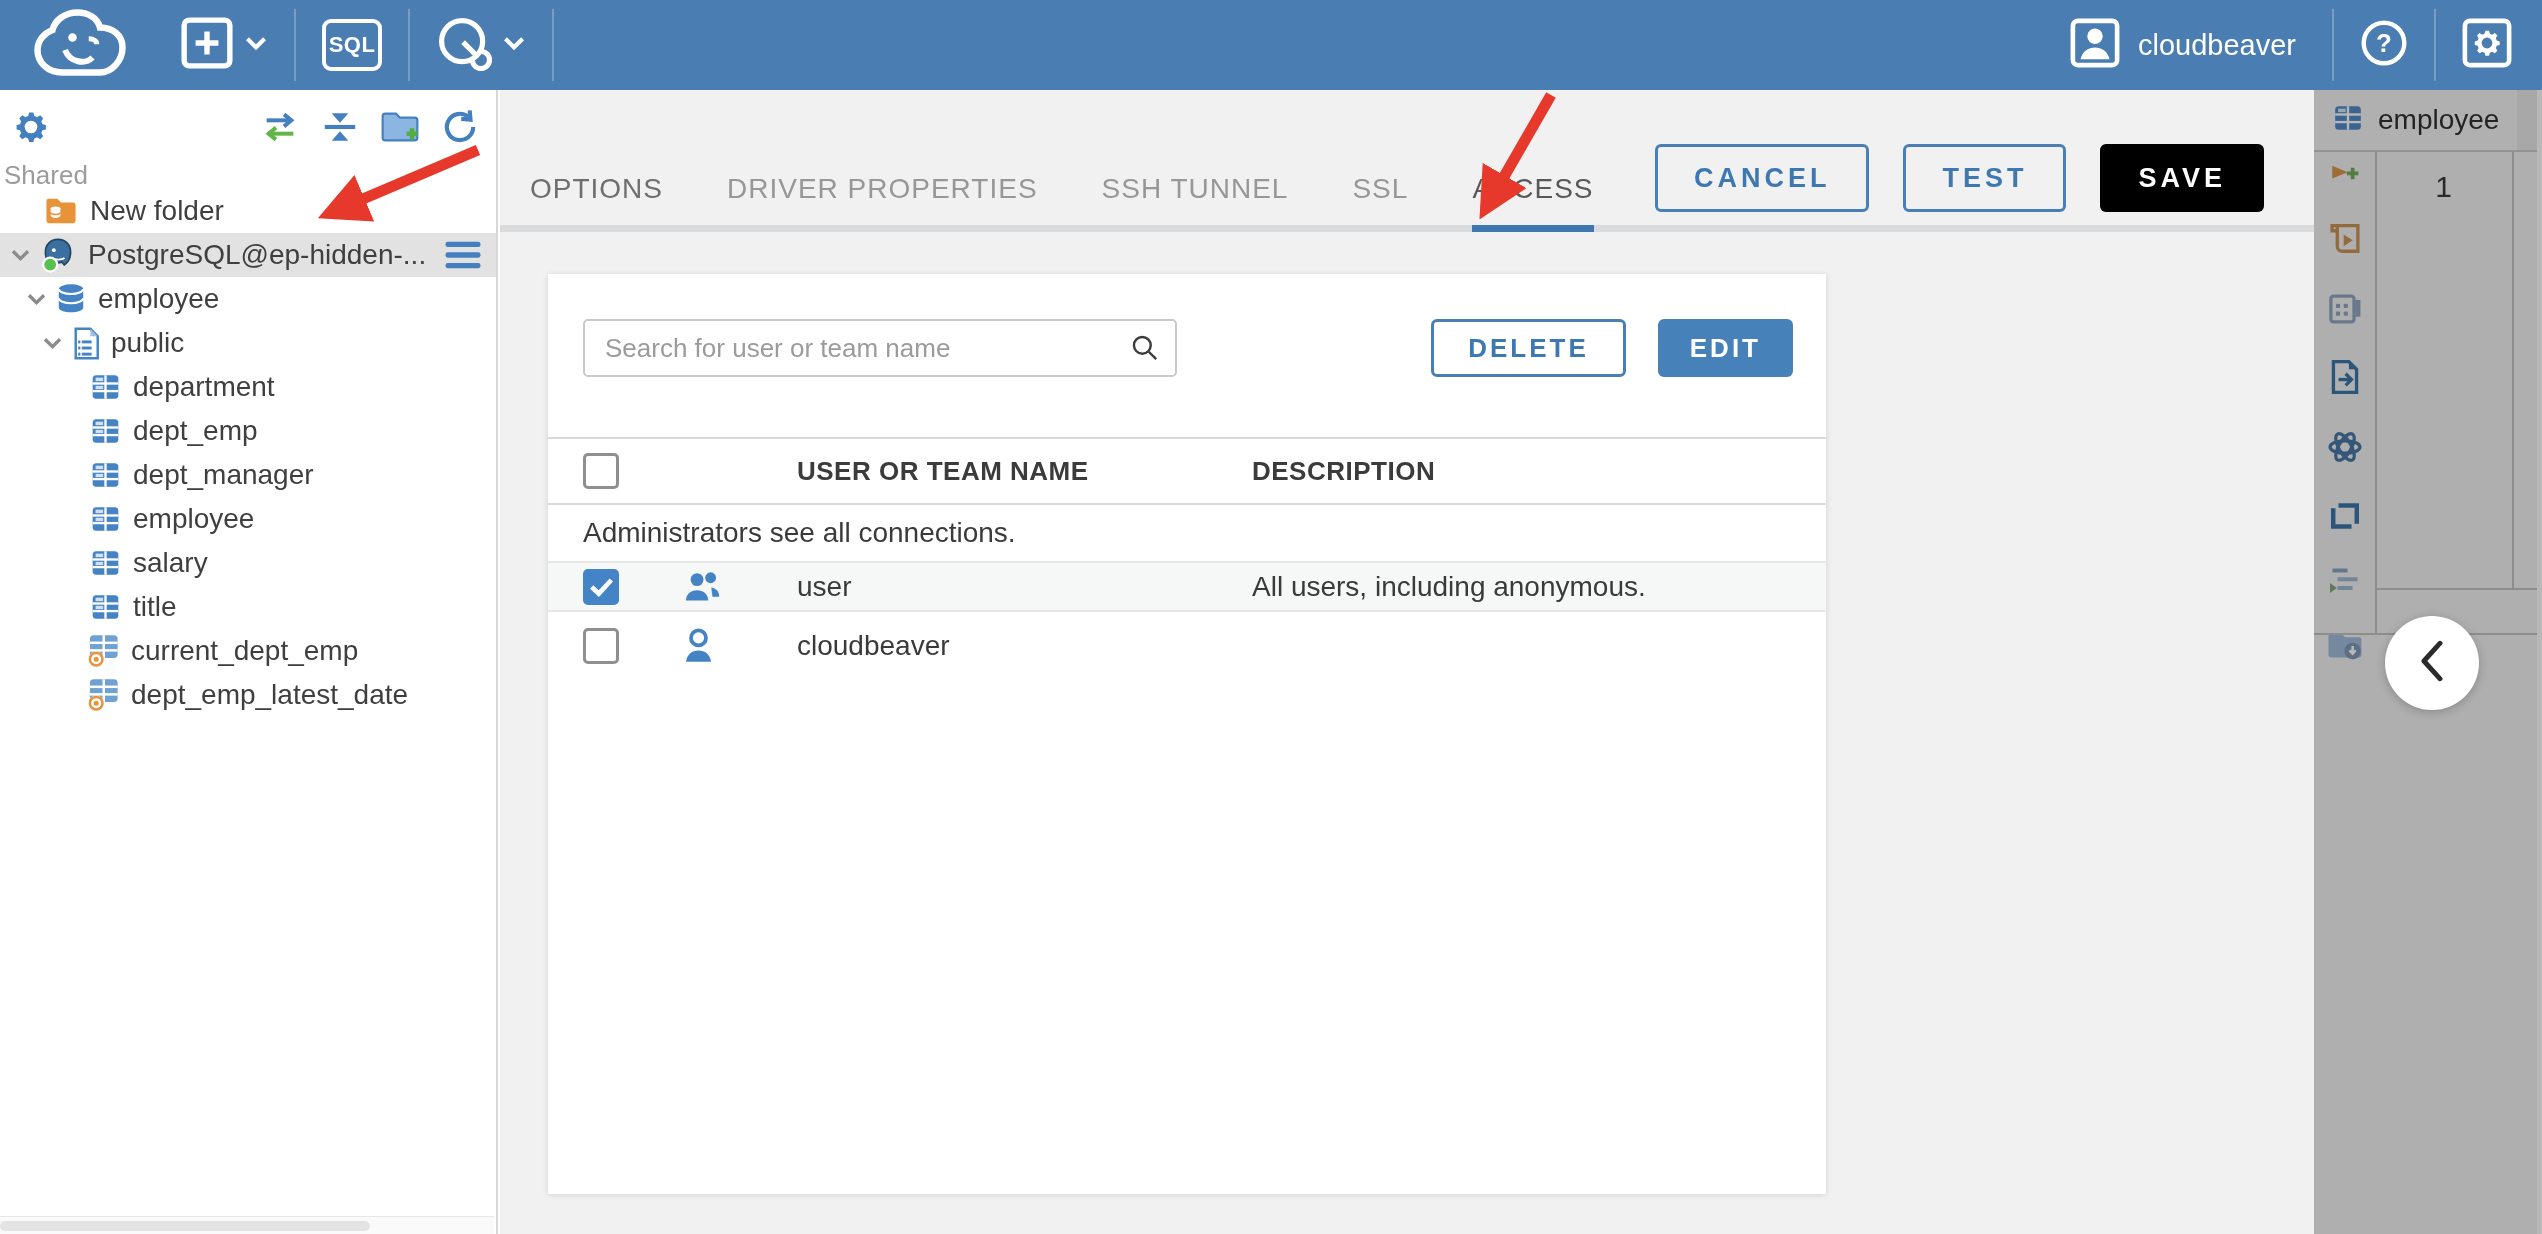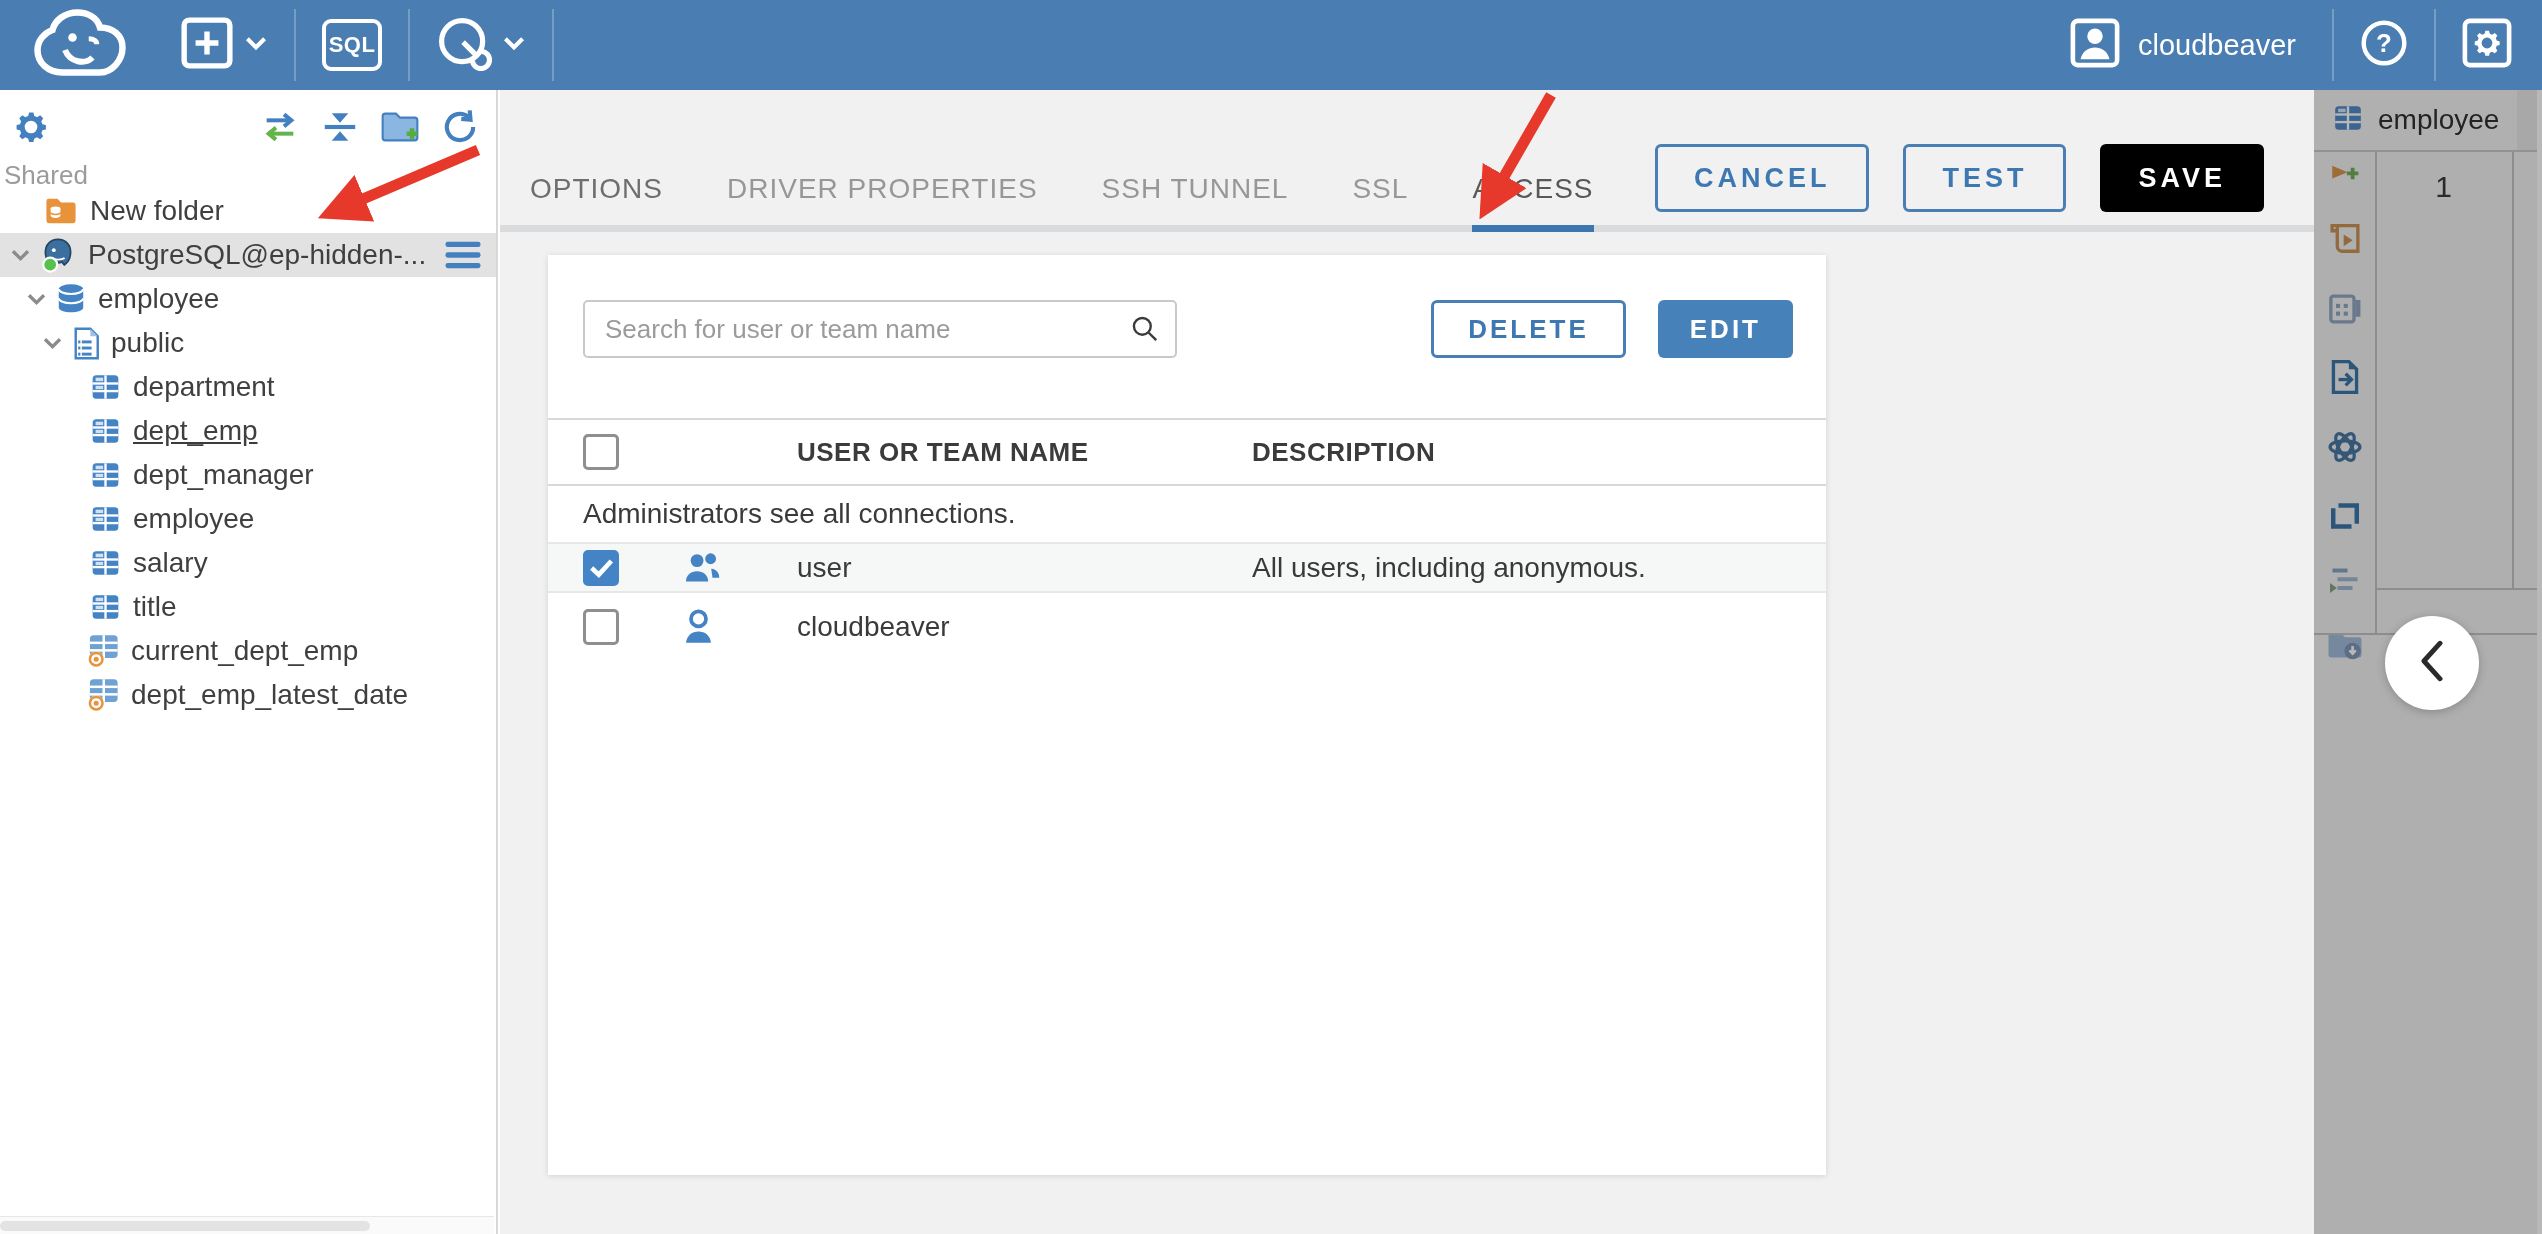--- a/index.html
+++ b/index.html
@@ -43,21 +43,21 @@
   .tab { font-size:28px; letter-spacing:1px; color:#979797; padding-bottom:20px;
          border-bottom:7px solid transparent; cursor:pointer; white-space:nowrap; }
   .tab.enabled { color:#6e6e6e; }
   .tab.active { color:#585858; border-bottom-color:#3e76b0; }
   .dialog-actions { position:absolute; top:54px; right:50px; display:flex; gap:34px; z-index:2; }
   .btn { height:68px; border-radius:6px; font-weight:bold; font-size:27px; letter-spacing:4px;
          display:flex; align-items:center; justify-content:center; cursor:pointer; background:transparent; }
   .btn.outline { border:3px solid #4a7fb5; color:#3e78b2; padding:0 36px; }
   .btn.fill { background:#000000; color:#fff; padding:0 38px; }
 
-  .panel { position:absolute; left:48px; top:165px; width:1278px; height:920px; background:#fff;
+  .panel { position:absolute; left:48px; top:184px; width:1278px; height:920px; background:#fff;
            box-shadow:0 1px 6px rgba(0,0,0,.13); }
   .search-wrap { position:absolute; left:35px; top:45px; width:594px; height:58px; }
   .search-input { width:100%; height:100%; border:2px solid #c9c9c9; border-radius:5px; padding:0 60px 0 20px;
                   font-size:26px; color:#555; font-family:"Liberation Sans",sans-serif; background:#fff; outline:none; }
   .search-input::placeholder { color:#9b9b9b; }
   .search-icon { position:absolute; right:16px; top:13px; }
   .panel-actions { position:absolute; top:45px; right:33px; display:flex; gap:32px; }
   .btn-sm { height:58px; border-radius:6px; font-weight:bold; font-size:26px; letter-spacing:3px;
             display:flex; align-items:center; justify-content:center; cursor:pointer; }
   .btn-sm.outline { border:3px solid #4a7fb5; color:#3e78b2; padding:0 34px; background:#fff; }
@@ -305,21 +305,21 @@
             <rect x="1" y="2" width="22" height="20" rx="3" fill="#4584c4"></rect>
             <line x1="1" y1="9" x2="23" y2="9" stroke="#fff" stroke-width="2"></line>
             <line x1="1" y1="15.5" x2="23" y2="15.5" stroke="#fff" stroke-width="2"></line>
             <line x1="12" y1="2" x2="12" y2="22" stroke="#fff" stroke-width="2"></line>
             <rect x="3.5" y="4" width="6.5" height="3" fill="#cfe1f3"></rect>
             <rect x="3.5" y="11" width="6.5" height="2.8" fill="#cfe1f3"></rect>
           </svg>
         </span>
         <span class="tree-label">department</span>
       </div>
-      <div class="tree-row" style="padding-left: 90px; text-decoration: underline;">
+      <div class="tree-row" style="padding-left: 90px;">
         <span class="tree-icon">
           <svg viewBox="0 0 24 24" width="31" height="28">
             <rect x="1" y="2" width="22" height="20" rx="3" fill="#4584c4"></rect>
             <line x1="1" y1="9" x2="23" y2="9" stroke="#fff" stroke-width="2"></line>
             <line x1="1" y1="15.5" x2="23" y2="15.5" stroke="#fff" stroke-width="2"></line>
             <line x1="12" y1="2" x2="12" y2="22" stroke="#fff" stroke-width="2"></line>
             <rect x="3.5" y="4" width="6.5" height="3" fill="#cfe1f3"></rect>
             <rect x="3.5" y="11" width="6.5" height="2.8" fill="#cfe1f3"></rect>
           </svg>
         </span>

